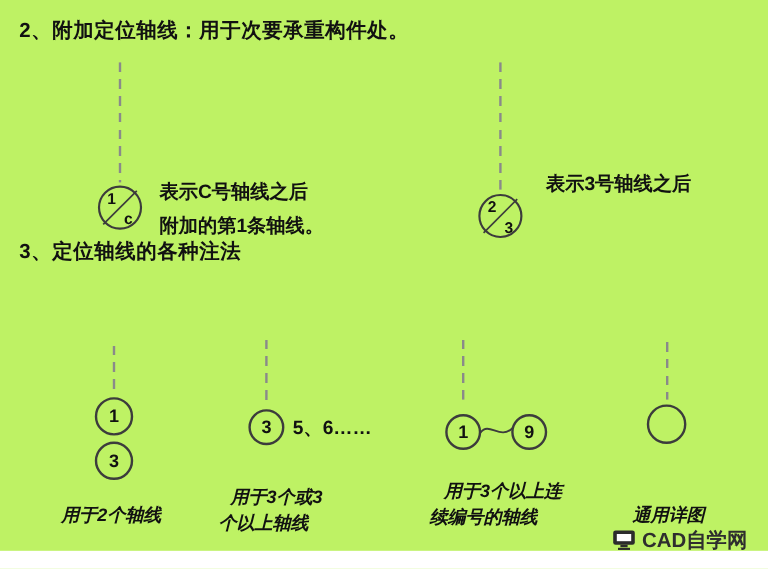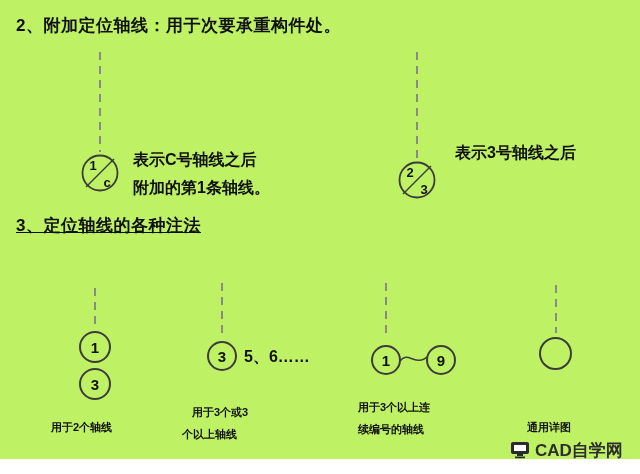--- a/index.html
+++ b/index.html
@@ -24,23 +24,24 @@
     white-space: nowrap;
   }
   .caption {
     position: absolute;
     font-size: 16px;
     font-weight: bold;
     white-space: nowrap;
   }
   .label {
     position: absolute;
-    font-size: 11px;
+    font-size: 15px;
     font-weight: bold;
     white-space: nowrap;
+    font-style: italic;
   }
   .dash-v {
     position: absolute;
     width: 2px;
     background: repeating-linear-gradient(to bottom, #8a8a8a 0 8px, transparent 8px 14px);
   }
   .axis-circle {
     position: absolute;
     border: 2px solid #3c3c3c;
     border-radius: 50%;
@@ -89,21 +90,21 @@
 
   <div class="dash-v" style="left:416px; top:52px; height:106px;"></div>
   <svg class="frac-circle" style="left:397px; top:160px;" width="40" height="40" viewBox="0 0 40 40">
     <circle class="c-stroke" cx="20" cy="20" r="17.5"></circle>
     <line class="c-line" x1="6" y1="34" x2="34" y2="6"></line>
     <text class="c-text" x="13" y="17">2</text>
     <text class="c-text" x="27" y="34">3</text>
   </svg>
   <div class="caption" style="left:455px; top:143px;text-align:center;">表示3号轴线之后</div>
 
-  <div class="heading" style="left:16px; top:214px;text-decoration:underline;">3、定位轴线的各种注法</div>
+  <div class="heading" style="left:16px; top:198px;">3、定位轴线的各种注法</div>
 
   <div class="dash-v" style="left:94px; top:288px; height:42px;"></div>
   <div class="axis-circle" style="left:79px; top:331px; width:32px; height:32px;">
     <span>1</span>
   </div>
   <div class="axis-circle" style="left:79px; top:368px; width:32px; height:32px;">
     <span>3</span>
   </div>
   <div class="label" style="left:51px; top:420px;">用于2个轴线</div>
 
@@ -118,21 +119,21 @@
   <div class="dash-v" style="left:385px; top:283px; height:50px;"></div>
   <div class="axis-circle" style="left:371px; top:345px; width:30px; height:30px;">
     <span>1</span>
   </div>
   <svg class="wave" style="left:400px; top:350px;" width="28" height="18" viewBox="0 0 28 18">
     <path d="M0,11 C8,0 16,18 28,6" fill="none" stroke="#3c3c3c" stroke-width="1.6"></path>
   </svg>
   <div class="axis-circle" style="left:426px; top:345px; width:30px; height:30px;">
     <span>9</span>
   </div>
-  <div class="label" style="left:358px; top:400px;">用于3个以上连</div>
+  <div class="label" style="left:370px; top:400px;">用于3个以上连</div>
   <div class="label" style="left:358px; top:422px;text-align:center;">续编号的轴线</div>
 
   <div class="dash-v" style="left:555px; top:285px; height:48px;"></div>
   <div class="axis-circle" style="left:539px; top:337px; width:33px; height:33px;"></div>
   <div class="label" style="left:527px; top:420px;text-align:center;">通用详图</div>
 
   <svg style="position:absolute; left:510px; top:440px;" width="20" height="20" viewBox="0 0 20 20">
     <rect x="1" y="2" width="18" height="12" rx="2" fill="#2b2b2b"></rect>
     <rect x="4" y="5" width="12" height="6" fill="#fdfdfd"></rect>
     <rect x="7" y="14" width="6" height="2" fill="#2b2b2b"></rect>

